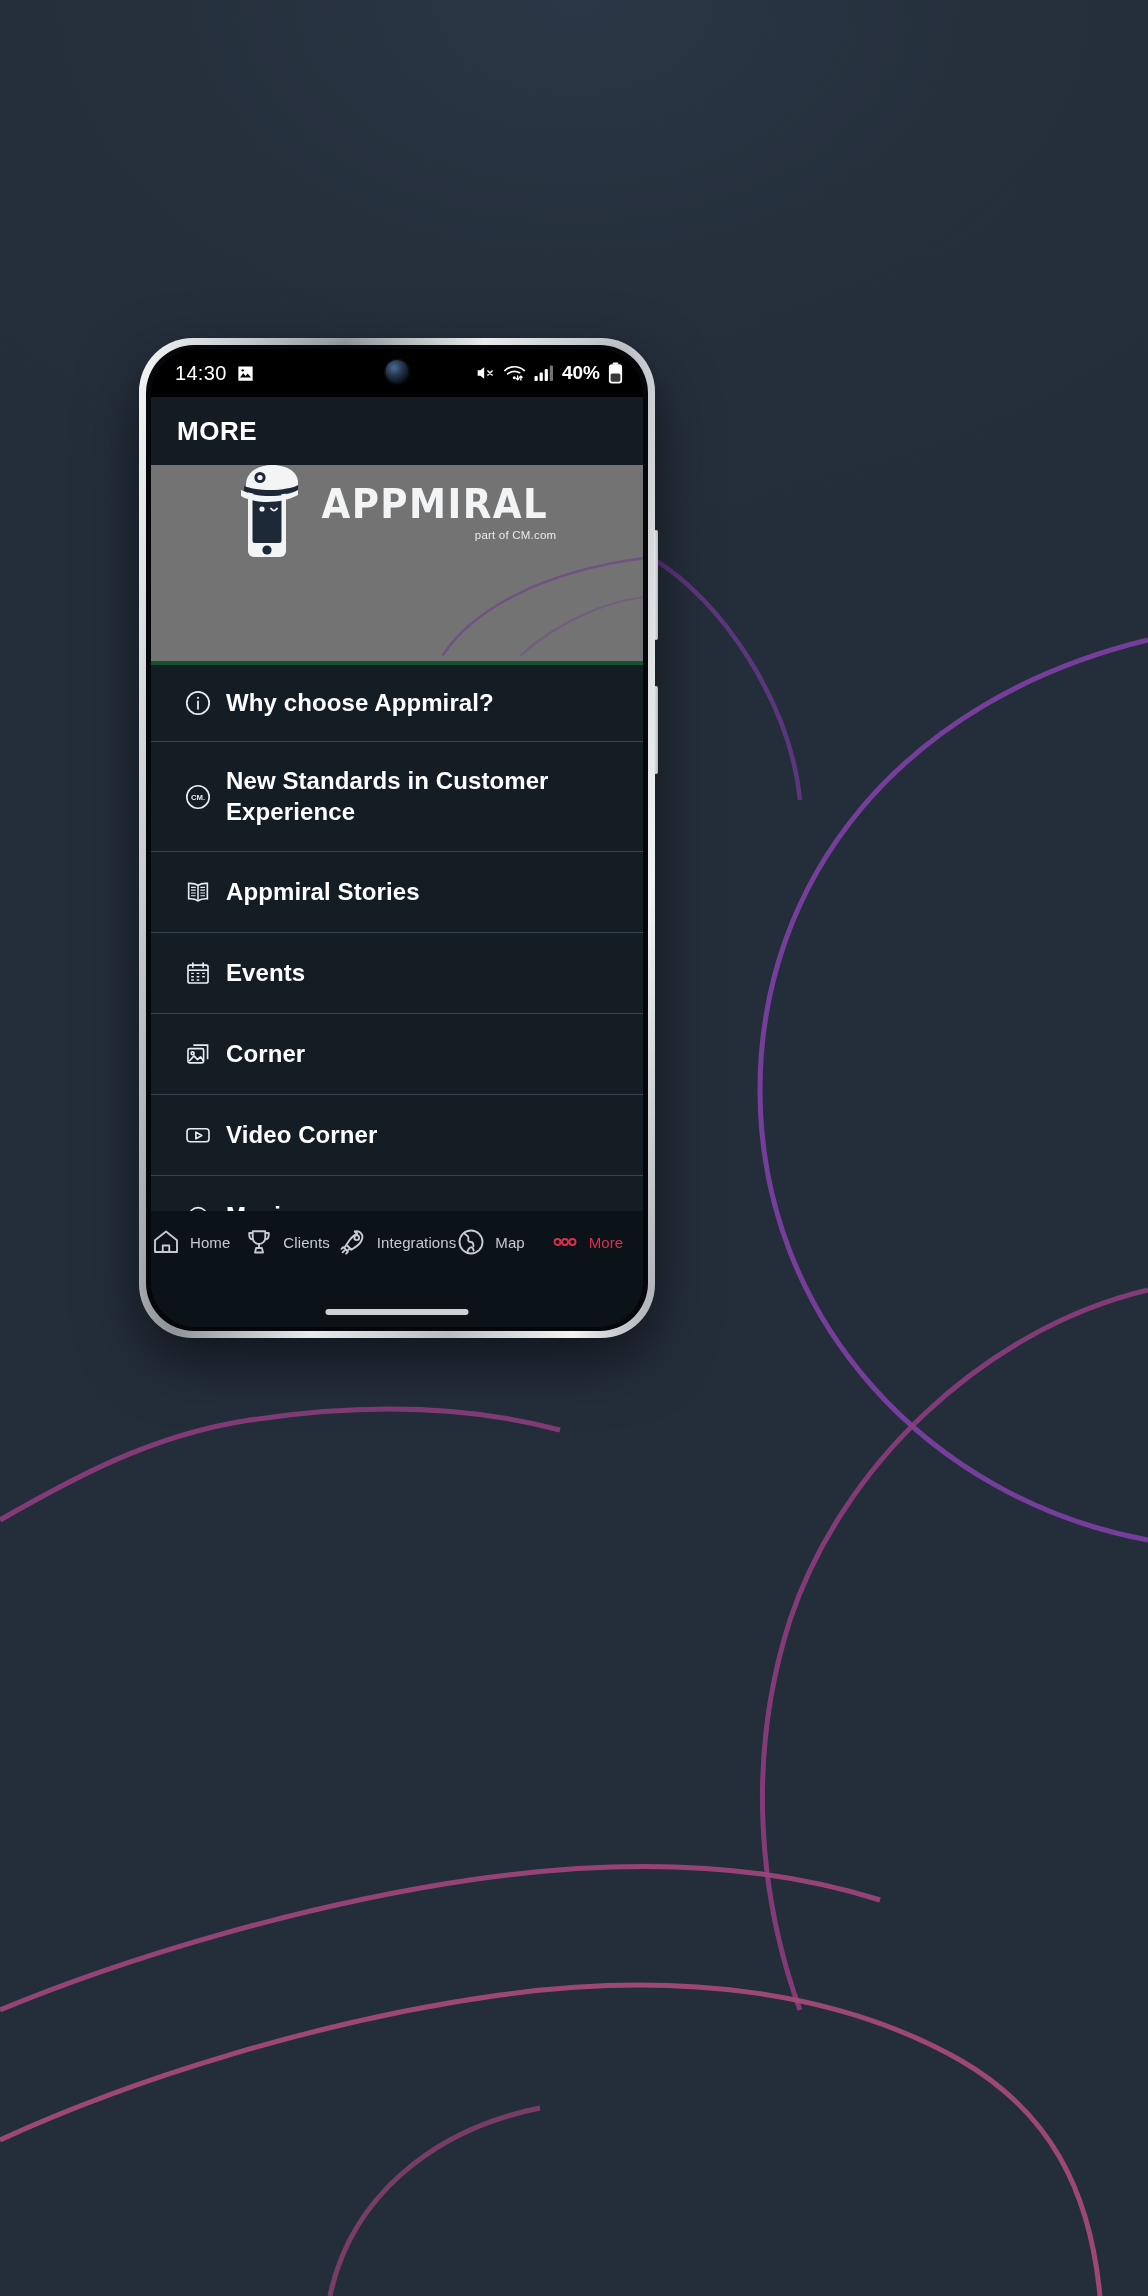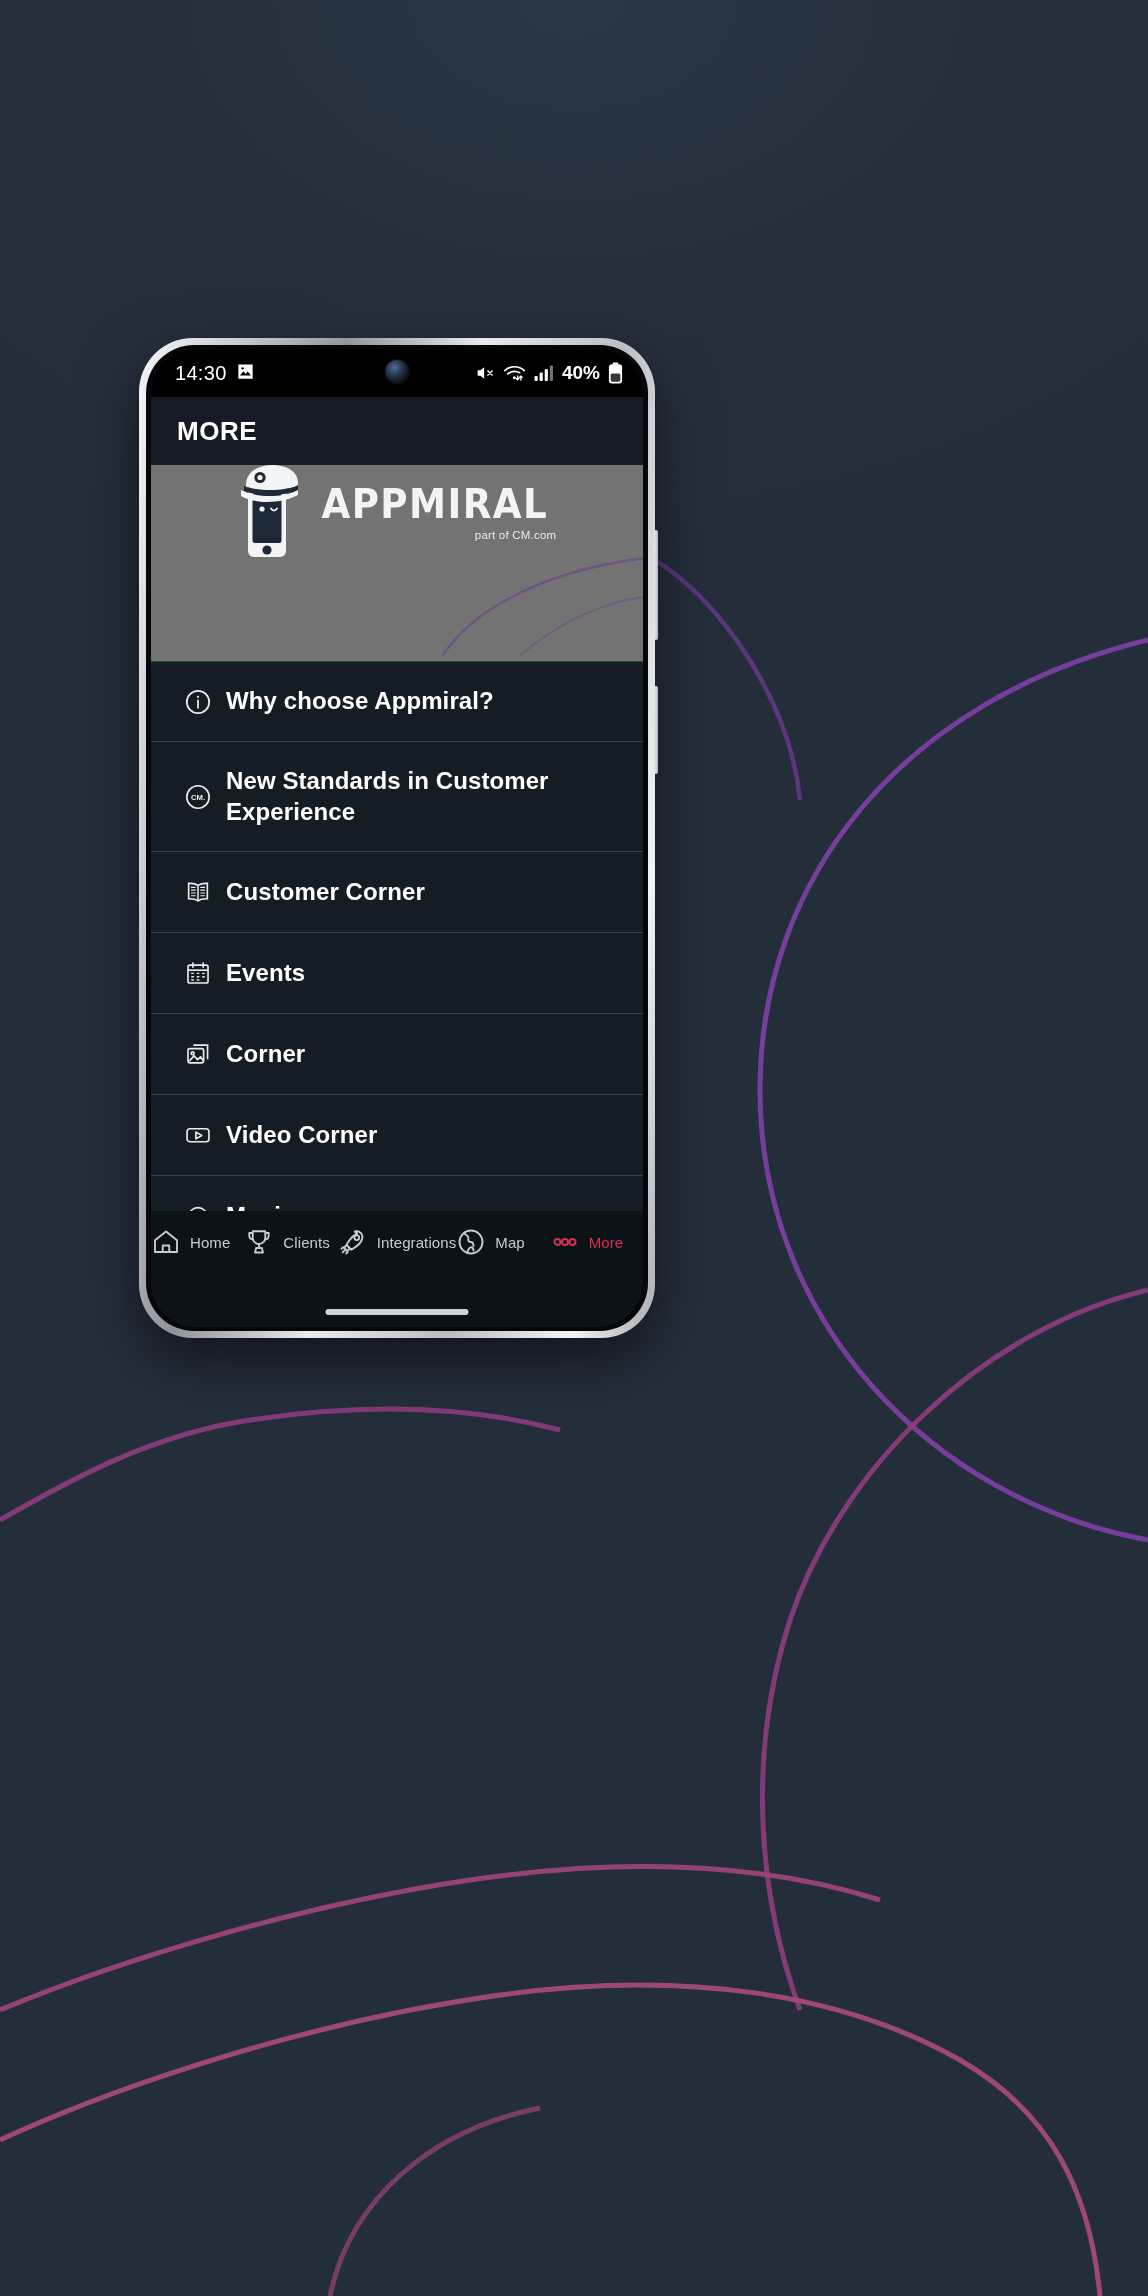--- a/index.html
+++ b/index.html
@@ -60,21 +60,21 @@
 
   
   #statusbar {
     height:48px; flex:0 0 48px;
     background:#000;
     display:flex; align-items:center;
     padding:0 20px 0 24px;
     color:#fff;
     position:relative;
   }
-  #sb-left { display:flex; align-items:flex-start; gap:9px; }
+  #sb-left { display:flex; align-items:center; gap:9px; }
   #sb-time { font-size:20px; letter-spacing:.3px; font-weight:400; }
   #sb-right { margin-left:auto; display:flex; align-items:center; gap:8px;font-weight:bold; }
   #sb-batt-text { font-size:19px; }
   #camera {
     position:absolute; left:50%; top:11px; transform:translateX(-50%);
     width:23px; height:23px; border-radius:50%;
     background:radial-gradient(circle at 38% 33%, #4b6a96 0%, #25354b 40%, #0b1119 75%, #05070b 100%);
     box-shadow:0 0 0 1.5px #0a0d12;
   }
 
@@ -111,21 +111,21 @@
 
   
   #menu { flex:1 1 auto; background:#151d24; overflow:hidden; }
   .menu-item {
     display:flex; align-items:center;
     padding:0 0 0 19px;
     min-height:81px;
     border-bottom:1px solid #39434d;
     background:#151d24;
   }
-  .menu-item:first-child { border-top:1px solid #14532d; }
+  .menu-item:first-child { border-top:4px solid #14532d; }
   .mi-icon {
     flex:0 0 56px; display:flex; align-items:center; justify-content:center;
     color:#0ea5e9;
   }
   .mi-label {
     color:#fff; font-size:24px; font-weight:700;
     letter-spacing:.1px; line-height:1.28;
     padding-right:22px;
   }
   .menu-item.two-line { min-height:110px; }
@@ -280,21 +280,21 @@
         </div>
 
         <div class="menu-item">
           <span class="mi-icon">
             <svg width="28" height="28" viewBox="0 0 24 24" fill="none" stroke="#e9edf1" stroke-width="1.4">
               <path d="M12 6.4C10.2 5 7.6 4.4 4 4.6v13.2c3.6-.2 6.2.4 8 1.8 1.8-1.4 4.4-2 8-1.8V4.6c-3.6-.2-6.2.4-8 1.8z"></path>
               <path d="M12 6.4v13.2" stroke-width="1.3"></path>
               <path d="M6 8h4M6 10.4h4M6 12.8h4M6 15.2h4M14 8h4M14 10.4h4M14 12.8h4M14 15.2h4" stroke-width=".95"></path>
             </svg>
           </span>
-          <span class="mi-label">Customer Corner</span>
+          <span class="mi-label">Appmiral Stories</span>
         </div>
 
         <div class="menu-item">
           <span class="mi-icon">
             <svg width="28" height="28" viewBox="0 0 24 24" fill="none" stroke="#e9edf1" stroke-width="1.4">
               <rect x="3.4" y="5.2" width="17.2" height="15.4" rx="1.6"></rect>
               <path d="M3.4 9.6h17.2"></path>
               <path d="M7.6 3.4v3.6M16.4 3.4v3.6" stroke-linecap="round"></path>
               <path d="M6.2 12.4h2.2M10.9 12.4h2.2M15.6 12.4h2.2M6.2 15.2h2.2M10.9 15.2h2.2M15.6 15.2h2.2M6.2 18h2.2M10.9 18h2.2" stroke-width="1.1"></path>
             </svg>

